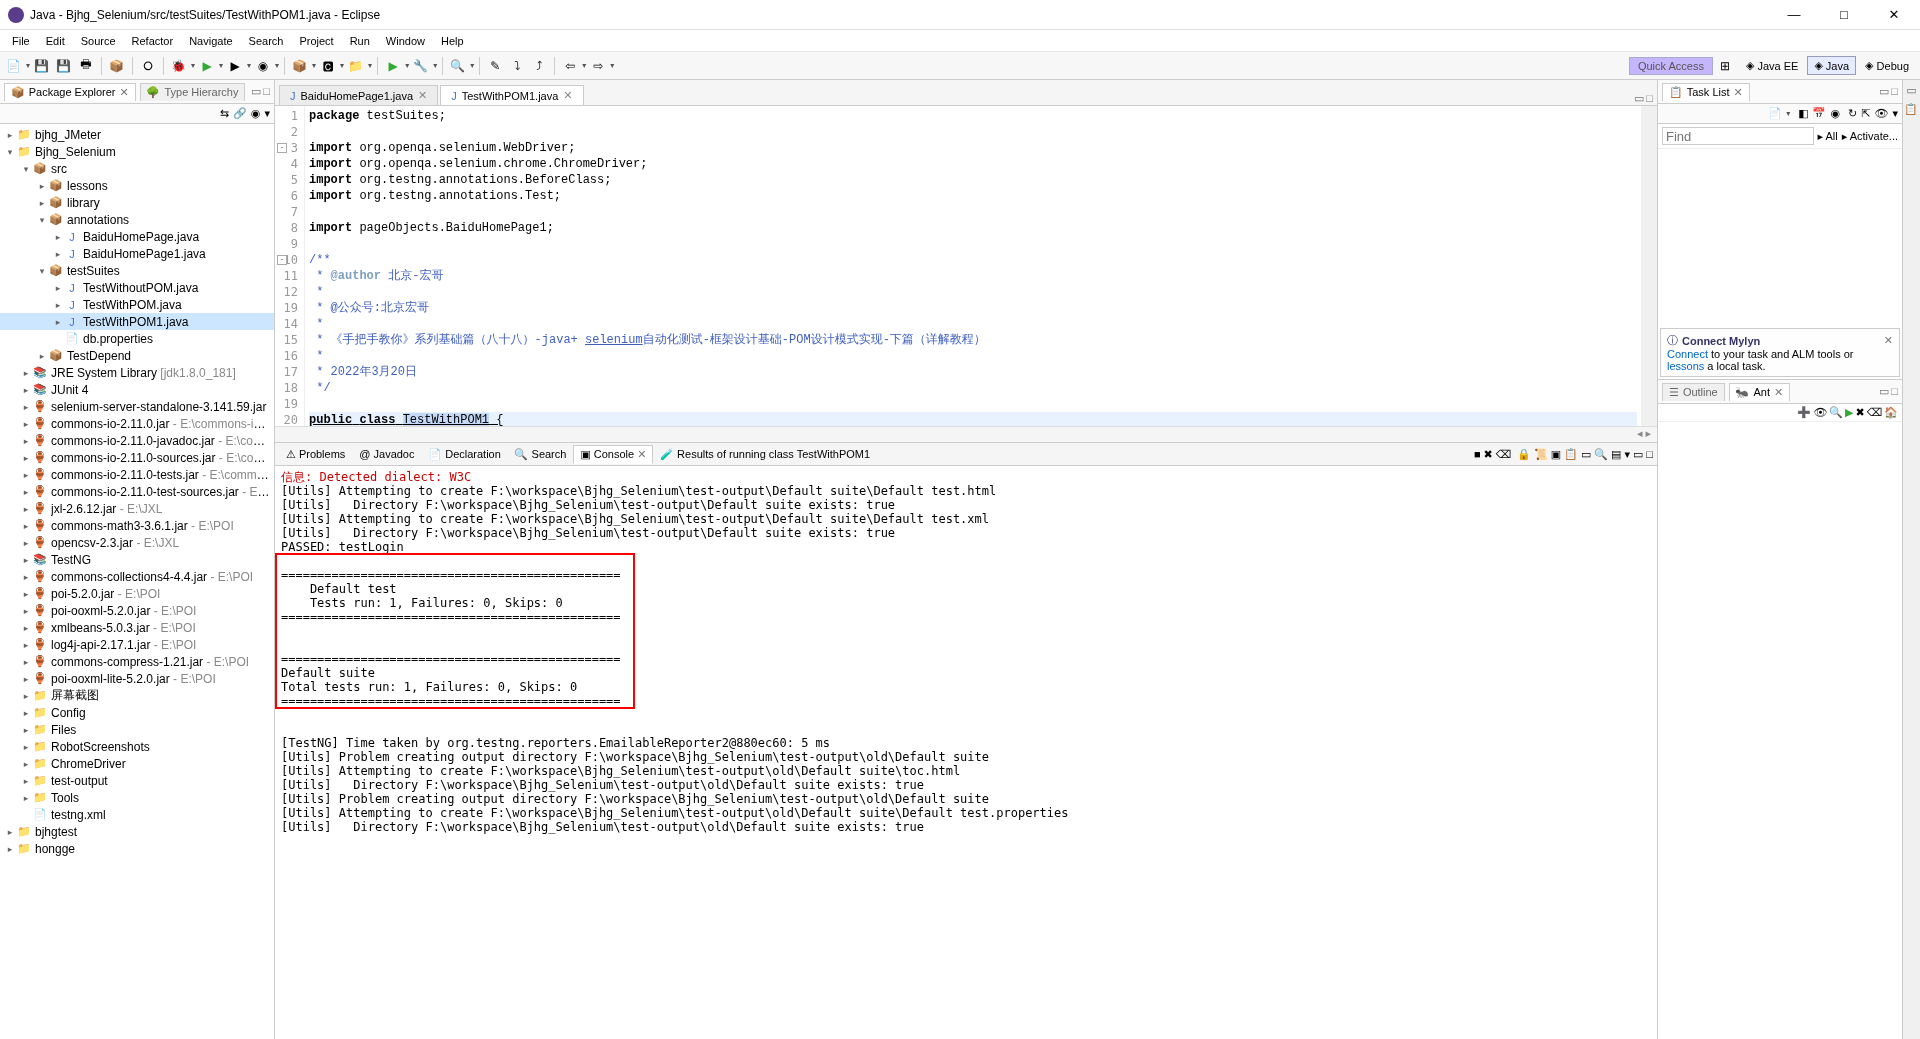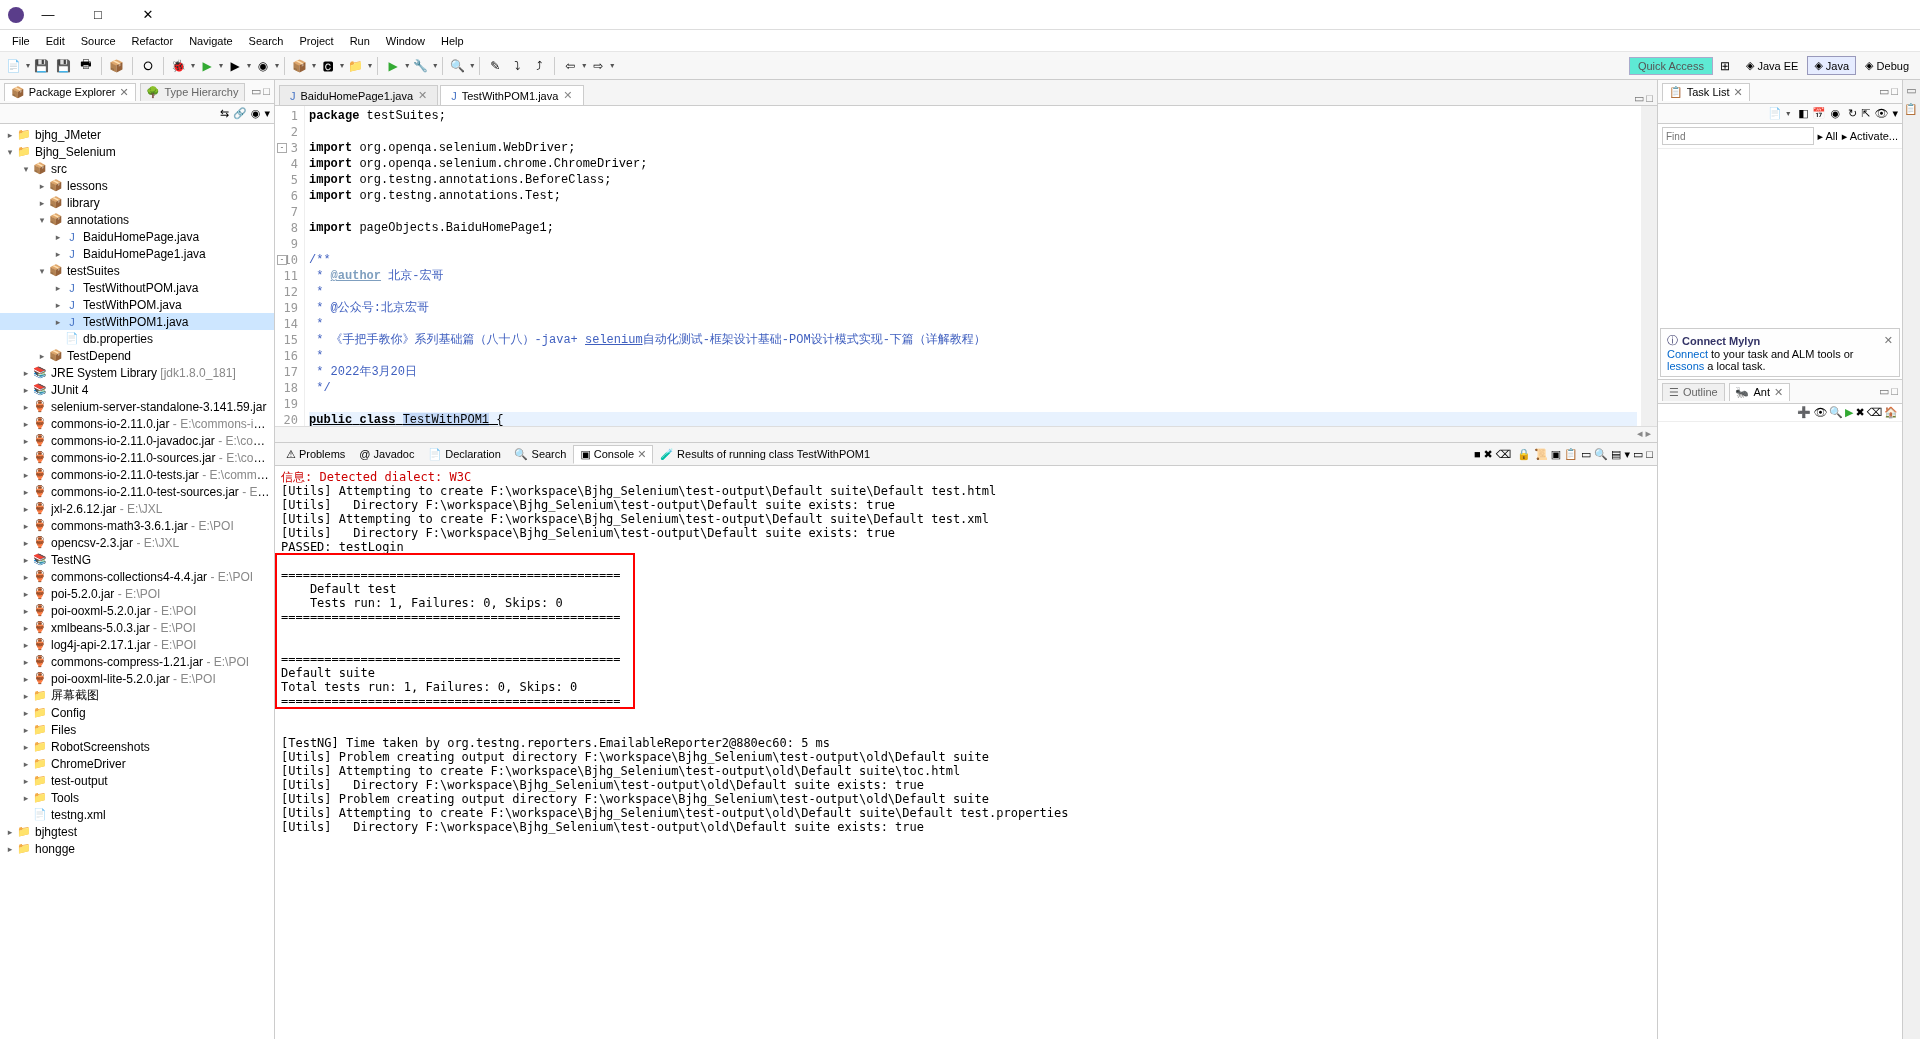--- a/index.html
+++ b/index.html
@@ -7,21 +7,21 @@
 .titlebar { height: 30px; background: #fff; display: flex; align-items: center; padding: 0 8px; border-bottom: 1px solid #ddd; }
 .titlebar .icon { width: 16px; height: 16px; background: #5a3d8a; border-radius: 50%; margin-right: 6px; }
 .titlebar .title { flex: 1; font-size: 12px; }
 .titlebar .winbtns { display: flex; gap: 14px; }
 .titlebar .winbtn { width: 36px; height: 28px; display: flex; align-items: center; justify-content: center; font-size: 13px; cursor: pointer; }
 .menubar { height: 22px; background: #fff; display: flex; align-items: center; padding: 0 4px; border-bottom: 1px solid #e6e6e6; }
 .menubar .item { padding: 2px 8px; cursor: pointer; }
 .toolbar { height: 28px; background: #f7f7f7; display: flex; align-items: center; padding: 0 4px; border-bottom: 1px solid #ccc; gap: 2px; }
 .toolbar .tbtn { width: 20px; height: 20px; display: inline-flex; align-items: center; justify-content: center; cursor: pointer; border-radius: 2px; font-size: 12px; }
 .toolbar .sep { width: 1px; height: 18px; background: #ccc; margin: 0 3px; }
-.toolbar .quickaccess { margin-left: auto; border: 1px solid #aac; padding: 2px 8px; font-size: 11px; background: #5eead4; color: #555; }
+.toolbar .quickaccess { margin-left: auto; border: 1px solid #aac; padding: 2px 8px; font-size: 11px; background: #c4b5fd; color: #555; }
 .toolbar .perspbtn { padding: 2px 6px; border: 1px solid transparent; cursor: pointer; display: inline-flex; align-items: center; gap: 3px; margin-left: 2px; }
 .toolbar .perspbtn.active { border: 1px solid #99b; background: #e6ecff; }
 .workarea { display: flex; height: calc(100% - 80px); }
 .left-panel { width: 275px; background: #fff; border-right: 1px solid #ccc; display: flex; flex-direction: column; }
 .view-header { height: 24px; border-bottom: 1px solid #ccc; display: flex; align-items: center; padding: 0 4px; background: #fafafa; gap: 4px; }
 .view-tab { padding: 2px 6px; border: 1px solid #ccc; border-bottom: none; background: #fff; display: inline-flex; align-items: center; gap: 4px; font-size: 11px; cursor: pointer; }
 .view-tab.inactive { background: #f0f0f0; color: #666; }
 .view-toolbar { display: flex; gap: 2px; margin-left: auto; }
 .tree { flex: 1; overflow: auto; padding: 2px 0; font-size: 12px; }
 .tree-row { display: flex; align-items: center; height: 17px; padding-right: 4px; cursor: pointer; white-space: nowrap; }
@@ -36,55 +36,56 @@
 .editor-tab.active { background: #fff; }
 .editor-tab .close { color: #888; cursor: pointer; }
 .editor-tabs .tabctrl { margin-left: auto; display: flex; gap: 2px; }
 .editor-area { flex: 1; display: flex; overflow: hidden; min-height: 0; }
 .gutter { width: 30px; background: #fff; text-align: right; padding-right: 6px; color: #999; font-family: Consolas, monospace; font-size: 12px; line-height: 16px; padding-top: 2px; border-right: 1px solid #eee; position: relative; }
 .gutter .ln { height: 16px; position: relative; }
 .gutter .fold { position: absolute; left: 2px; width: 10px; height: 10px; border: 1px solid #aaa; font-size: 8px; line-height: 8px; text-align: center; background: #fff; color: #666; top: 3px; }
 .code { flex: 1; font-family: Consolas, "Courier New", monospace; font-size: 12px; line-height: 16px; padding: 2px 4px; white-space: pre; overflow: auto; }
 .kw { color: #000000; font-weight: bold; }
 .cm { color: #3f5fbf; }
-.cmtag { color: #7f9fbf; font-weight: bold; text-decoration: underline; }
+.cmtag { color: #7f9fbf; font-weight: bold; }
 .hl { background: #c4d9f7; }
 .hline { background: #e8f2fe; display: inline-block; width: 100%; text-decoration: underline; }
 .bottom-tabs { height: 24px; border-top: 1px solid #ccc; border-bottom: 1px solid #ccc; background: #f5f5f5; display: flex; align-items: center; padding: 0 4px; }
 .btab { padding: 2px 6px; cursor: pointer; border: 1px solid transparent; display: inline-flex; align-items: center; gap: 3px; }
 .btab.active { border: 1px solid #ccc; border-bottom-color: #fff; background: #fff; }
 .btabicons { margin-left: auto; display: flex; gap: 3px; }
 .console-header { padding: 2px 6px; color: #555; font-size: 11px; background: #fff; border-bottom: 1px solid #eee; }
 .console { flex: 1; overflow: auto; font-family: Consolas, monospace; font-size: 12px; line-height: 14px; padding: 4px 6px; background: #fff; position: relative; white-space: pre; }
 .console .redbox { position: absolute; border: 2px solid red; pointer-events: none; }
 .console .red { color: #c00; }
 .right-panel { width: 245px; background: #fff; border-left: 1px solid #ccc; display: flex; flex-direction: column; }
 .right-top { flex: 0 0 300px; display: flex; flex-direction: column; border-bottom: 1px solid #ccc; }
 .findrow { display: flex; align-items: center; padding: 3px 4px; gap: 4px; border-bottom: 1px solid #eee; }
-.findrow input { flex: 1; border: 1px solid #ccc; padding: 1px 3px; font-size: 10px; height: 18px; min-width: 0; }
+.findrow input { flex: 1; border: 1px solid #ccc; padding: 1px 3px; font-size: 13px; height: 18px; min-width: 0; }
 .mylyn { border: 1px solid #ccc; margin: 2px; padding: 4px 6px; background: #fefefe; font-size: 11px; }
 .mylyn .title { color: #336; display: flex; align-items: center; gap: 4px; }
 .mylyn a { color: #06c; text-decoration: none; }
 .right-bottom { flex: 1; display: flex; flex-direction: column; }
 .right-bottom .tbar { display: flex; gap: 2px; padding: 2px 4px; justify-content: flex-end; border-bottom: 1px solid #eee; }
 .scrollbar-v { width: 16px; background: #f0f0f0; }
 .ico-folder { color: #d4a046; }
 .ico-java { color: #4472c4; }
 .ico-jar { color: #9a7b4f; }
 .ico-file { color: #7a7a7a; }
 .run-green { color: #3a3; }
 .bug-green { color: #5a5; }
 .arrow { font-size: 8px; color: #555; }
 .minmax { color: #777; font-size: 11px; cursor: pointer; }
 </style>
 </head>
 <body>
 
 <div class="titlebar">
   <span class="icon"></span>
+  <span class="title">Java - Bjhg_Selenium/src/testSuites/TestWithPOM1.java - Eclipse</span>
   <div class="winbtns">
     <span class="winbtn">—</span>
     <span class="winbtn">□</span>
     <span class="winbtn">✕</span>
   </div>
 </div>
 
 <div class="menubar" id="menubar">
     <span class="item">File</span>
     <span class="item">Edit</span>

